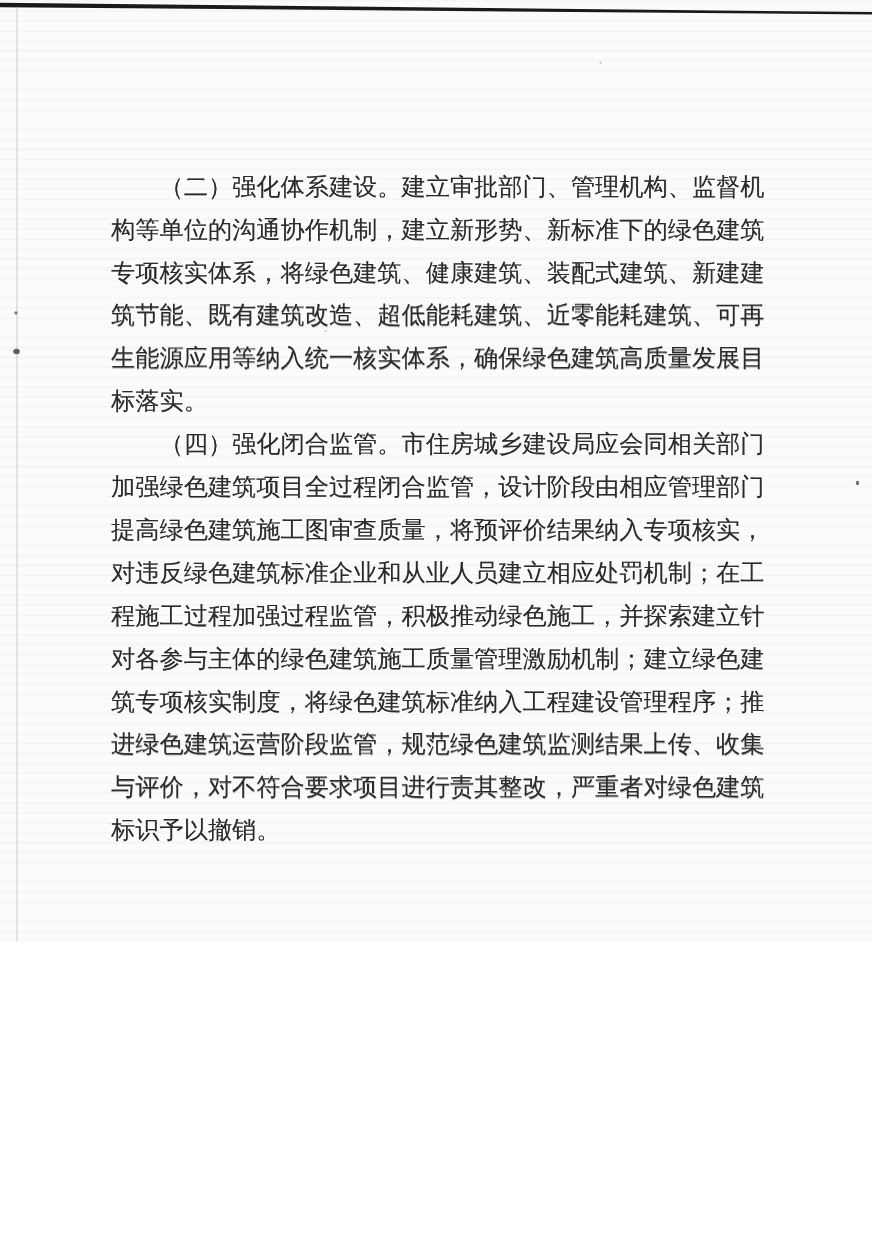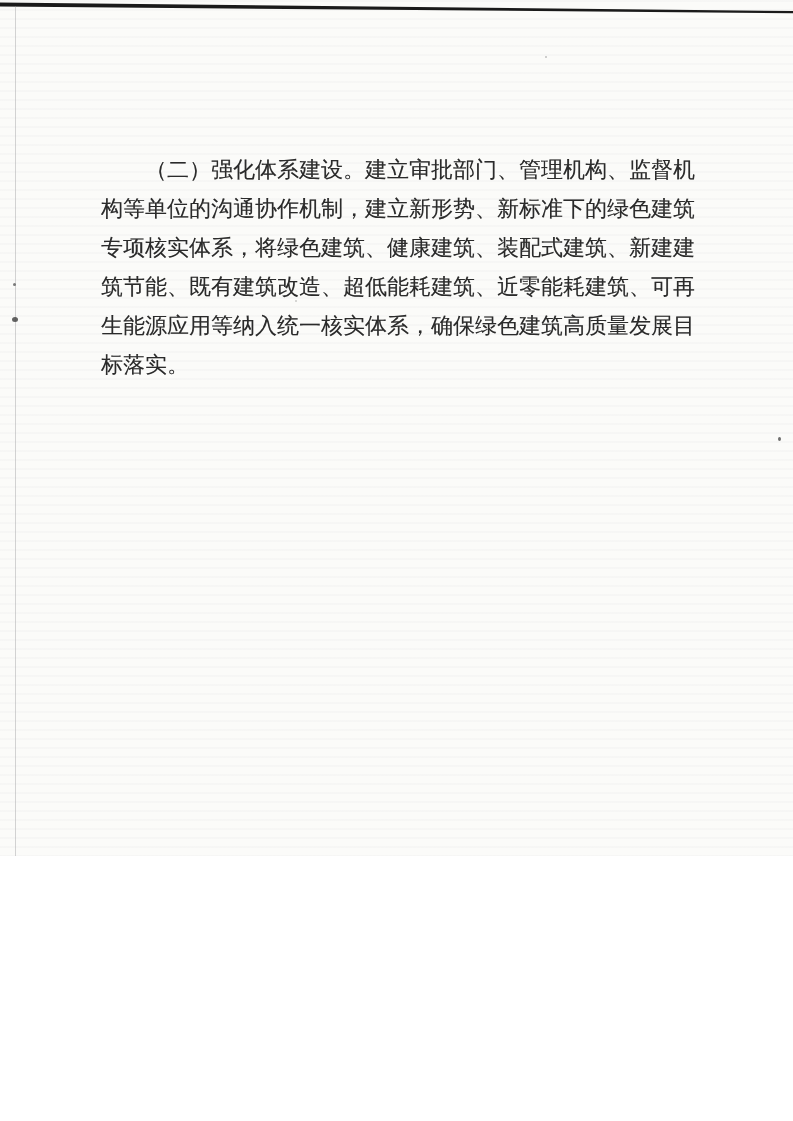--- a/index.html
+++ b/index.html
@@ -92,17 +92,18 @@
 
   <div class="fold-line"></div>
   <div class="speck s1"></div>
   <div class="speck s2"></div>
   <div class="speck s3"></div>
   <div class="speck s4"></div>
   <div class="speck s5"></div>
 
   <div class="text-block">
     <p>（二）强化体系建设。建立审批部门、管理机构、监督机构等单位的沟通协作机制，建立新形势、新标准下的绿色建筑专项核实体系，将绿色建筑、健康建筑、装配式建筑、新建建筑节能、既有建筑改造、超低能耗建筑、近零能耗建筑、可再生能源应用等纳入统一核实体系，确保绿色建筑高质量发展目标落实。</p>
+    <p>（四）强化闭合监管。市住房城乡建设局应会同相关部门加强绿色建筑项目全过程闭合监管，设计阶段由相应管理部门提高绿色建筑施工图审查质量，将预评价结果纳入专项核实，对违反绿色建筑标准企业和从业人员建立相应处罚机制；在工程施工过程加强过程监管，积极推动绿色施工，并探索建立针对各参与主体的绿色建筑施工质量管理激励机制；建立绿色建筑专项核实制度，将绿色建筑标准纳入工程建设管理程序；推进绿色建筑运营阶段监管，规范绿色建筑监测结果上传、收集与评价，对不符合要求项目进行责其整改，严重者对绿色建筑标识予以撤销。</p>
   </div>
 
   <div class="page-number">—9—</div>
 
 </div>
 
 </body></html>

